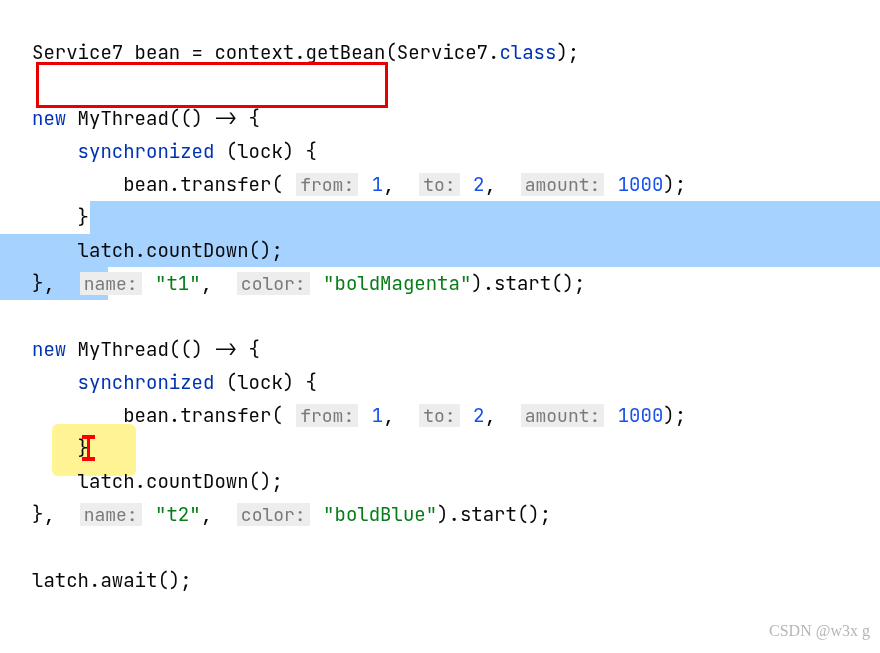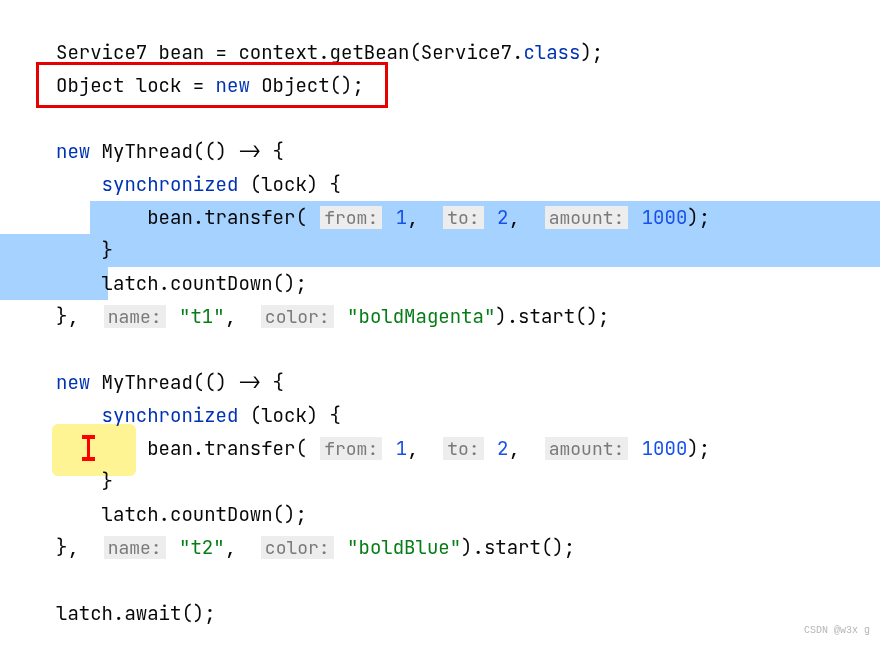--- a/index.html
+++ b/index.html
@@ -15,23 +15,22 @@
     overflow: hidden;
     position: relative;
   }
   .editor {
     position: relative;
     padding-top: 36px;
   }
   .line {
     display: block;
     white-space: pre;
-    padding-left: 44px;
+    padding-left: 32px;
     position: relative;
-    margin-left: 12px;
   }
   .kw { color: #0033B3; }
   .str { color: #067D17; }
   .num { color: #1750EB; }
   .hint {
     background: #EDEDED;
     color: #7A7A7A;
     border-radius: 0;
     padding: 0 4px;
     margin: 0 2px;
@@ -73,42 +72,41 @@
     content:"";
     position:absolute;
     left:-5px; bottom:-1px;
     width:13px; height:4px;
     background:#ff0000;
   }
   .watermark {
     position: absolute;
     right: 10px;
     bottom: 6px;
-    font-size: 10px;
+    font-size: 16px;
     color: rgba(120,120,120,0.55);
-    font-family: Liberation Mono, monospace;
+    font-family: Liberation Serif, serif;
     z-index: 5;
   }
 </style>
 </head>
 <body>
 
 <div class="sel-block" style="left:90px; top:201px; width:790px; height:33px;"></div>
 <div class="sel-block" style="left:0px;  top:234px; width:880px; height:33px;"></div>
 <div class="sel-block" style="left:0px;  top:267px; width:108px; height:33px;"></div>
 
 <div class="red-box" style="left:36px; top:62px; width:346px; height:40px;"></div>
 
 <div class="yellow-mark" style="left:52px; top:424px; width:84px; height:52px;"></div>
 
 <div class="caret" style="left:87px; top:436px;"></div>
 
 <div class="editor">
   <div class="line"><span>Service7 bean = context.getBean(Service7.</span><span class="kw">class</span><span>);</span></div>
-  <div class="line"><span>Object lock = </span><span class="kw">new</span><span> Object();</span></div>
   <div class="line"> </div>
   <div class="line"><span class="kw">new</span><span> MyThread(() -&gt; {</span></div>
   <div class="line">    <span class="kw">synchronized</span><span> (lock) {</span></div>
   <div class="line">        <span>bean.transfer(</span> <span class="hint">from:</span> <span class="num">1</span><span>,</span>  <span class="hint">to:</span> <span class="num">2</span><span>,</span>  <span class="hint">amount:</span> <span class="num">1000</span><span>);</span></div>
   <div class="line">    <span>}</span></div>
   <div class="line">    <span>latch.countDown();</span></div>
   <div class="line"><span>},</span>  <span class="hint">name:</span> <span class="str">"t1"</span><span>,</span>  <span class="hint">color:</span> <span class="str">"boldMagenta"</span><span>).start();</span></div>
   <div class="line"> </div>
   <div class="line"><span class="kw">new</span><span> MyThread(() -&gt; {</span></div>
   <div class="line">    <span class="kw">synchronized</span><span> (lock) {</span></div>

